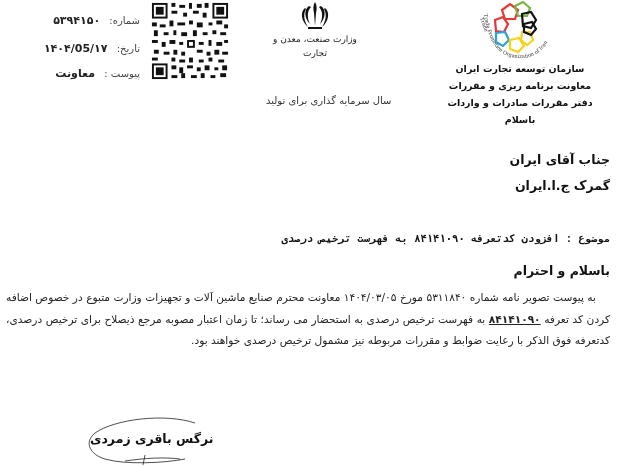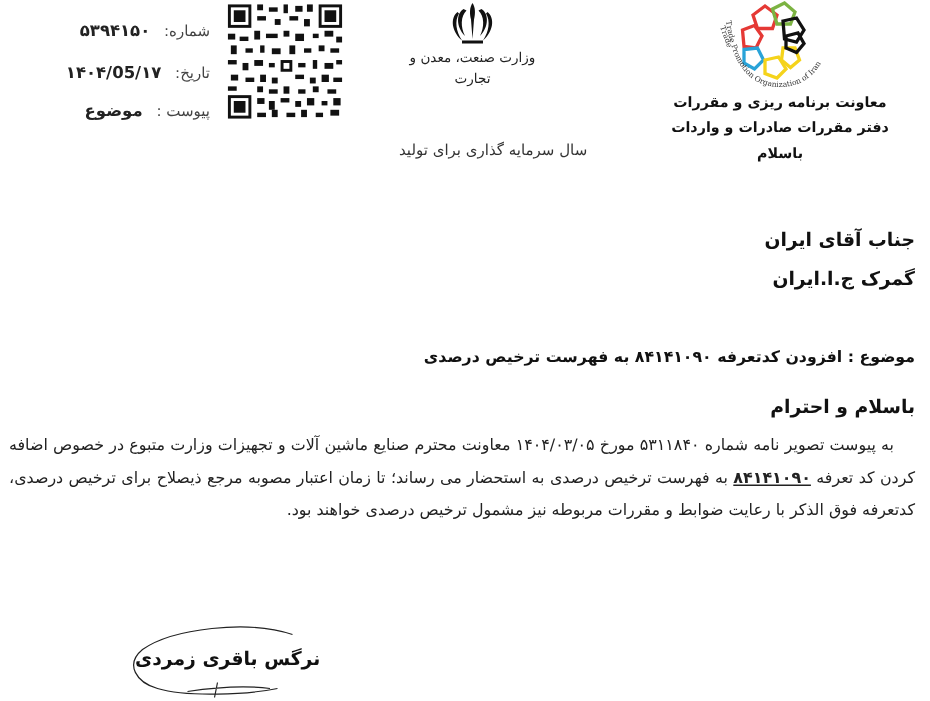--- a/index.html
+++ b/index.html
@@ -11,42 +11,42 @@
   .qr { position:absolute; left:150px; top:0; width:80px; height:82px; background:#fff; }
   
   .emblem { position:absolute; left:300px; top:0; width:30px; height:30px; }
   .ministry { position:absolute; left:270px; top:32px; width:90px; text-align:center; font-family:"DejaVu Serif", serif; font-size:9px; line-height:14px; color:#222; }
   .slogan { position:absolute; left:266px; top:95px; font-size:10px; color:#333; direction:rtl; white-space:nowrap; }
   
   .org-logo { position:absolute; left:460px; top:0; width:110px; height:60px; }
   .org-lines { position:absolute; left:440px; top:60px; width:160px; text-align:center; font-weight:bold; font-size:9.5px; line-height:17px; direction:rtl; color:#111; }
   
   .recipient { position:absolute; right:10px; top:147px; font-weight:bold; font-size:12.5px; line-height:26px; direction:rtl; text-align:right; }
-  .subject { position:absolute; right:10px; top:232px; font-weight:bold; font-size:10.5px; direction:rtl; white-space:nowrap; }
+  .subject { position:absolute; right:10px; top:232px; font-weight:bold; font-size:10.5px; direction:rtl; white-space:nowrap;font-family:Liberation Mono, monospace; }
   .greeting { position:absolute; right:10px; top:263px; font-weight:bold; font-size:12.5px; direction:rtl; }
   .body-text { position:absolute; right:10px; top:287px; width:604px; font-size:10.6px; line-height:21.5px; direction:rtl; text-align:justify; text-align-last:right; color:#222; }
   .body-text .u { font-weight:bold; text-decoration:underline; }
   .indent { display:inline-block; width:14px; }
   .signature { position:absolute; left:90px; top:431px; font-weight:bold; font-size:12.5px; direction:rtl; white-space:nowrap; }
   .sig-loop { position:absolute; left:85px; top:415px; width:120px; height:52px; }
 </style>
 </head>
 <body>
 
 <div class="meta-row" style="right:480px; top:14px;">
   <span>شماره:</span>
   <span class="val">۵۳۹۴۱۵۰</span>
 </div>
 <div class="meta-row" style="right:480px; top:42px;">
   <span>تاریخ:</span>
   <span class="val">۱۴۰۴/05/۱۷</span>
 </div>
 <div class="meta-row" style="right:480px; top:67px;">
   <span>پیوست :</span>
-  <span class="val">موضوع</span>
+  <span class="val">معاونت</span>
 </div>
 
 <svg class="qr" viewBox="0 0 82 82">
   <rect x="0" y="0" width="82" height="82" fill="#fff"></rect>
   <g fill="#111">
     <rect x="2" y="2" width="16" height="16"></rect>
       <rect x="4" y="4" width="12" height="12" fill="#fff"></rect>
       <rect x="6" y="6" width="8" height="8"></rect>
     <rect x="64" y="2" width="16" height="16"></rect>
       <rect x="66" y="4" width="12" height="12" fill="#fff"></rect>
@@ -145,20 +145,21 @@
     <path d="M36 33 l9 -1 l4 8 l-6 6 l-7 -4 z" stroke="#29a3d8"></path>
     <path d="M50 40 l9 -2 l5 8 l-6 6 l-8 -3 z" stroke="#f5d31b"></path>
     <path d="M62 32 l8 0 l3 8 l-6 5 l-6 -5 z" stroke="#f5d31b"></path>
     <path d="M64 24 l8 -2 l4 7 l-5 6 l-7 -3 z" stroke="#111"></path>
   </g>
   <text x="20" y="18" font-size="5" fill="#333" transform="rotate(70 20 18)" font-family="DejaVu Serif, serif">Trade</text>
   <path id="arc" d="M24 14 Q30 58 60 58 Q90 58 96 14" fill="none"></path>
   <text font-size="5" fill="#333" font-family="DejaVu Serif, serif"><textPath href="#arc">Trade Promotion Organization of Iran</textPath></text>
 </svg>
 <div class="org-lines">
+  <div>سازمان توسعه تجارت ایران</div>
   <div>معاونت برنامه ریزی و مقررات</div>
   <div>دفتر مقررات صادرات و واردات</div>
   <div>باسلام</div>
 </div>
 
 <div class="recipient">
   <div>جناب آقای ایران</div>
   <div>گمرک ج.ا.ایران</div>
 </div>
 

